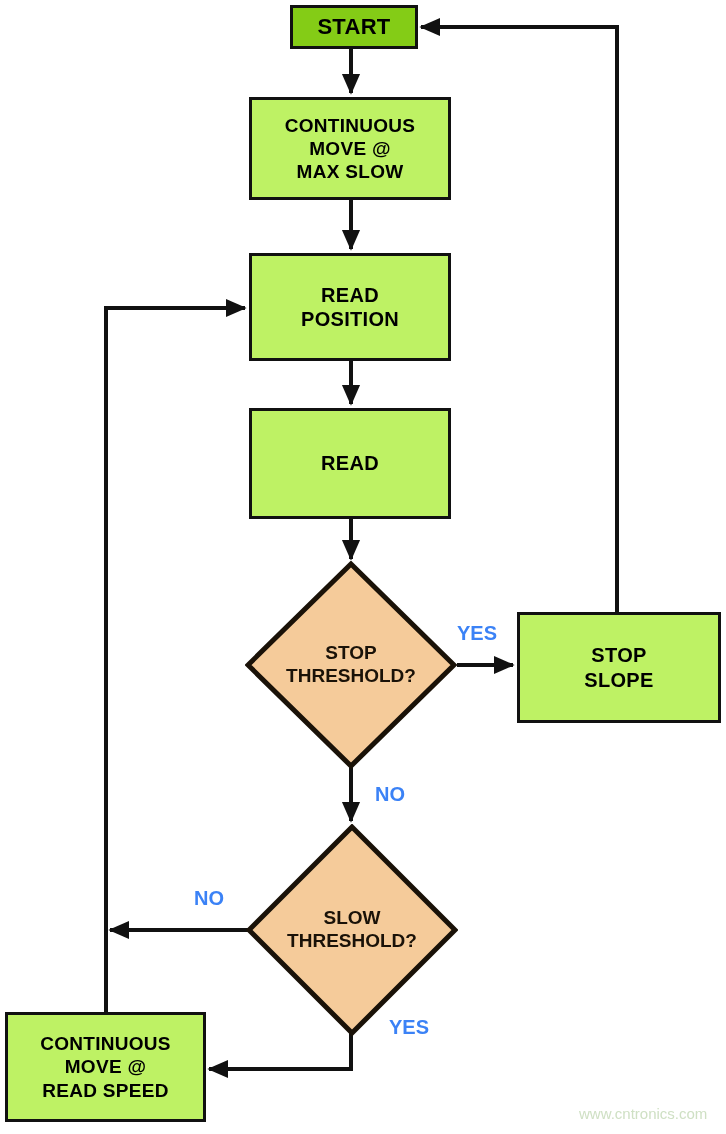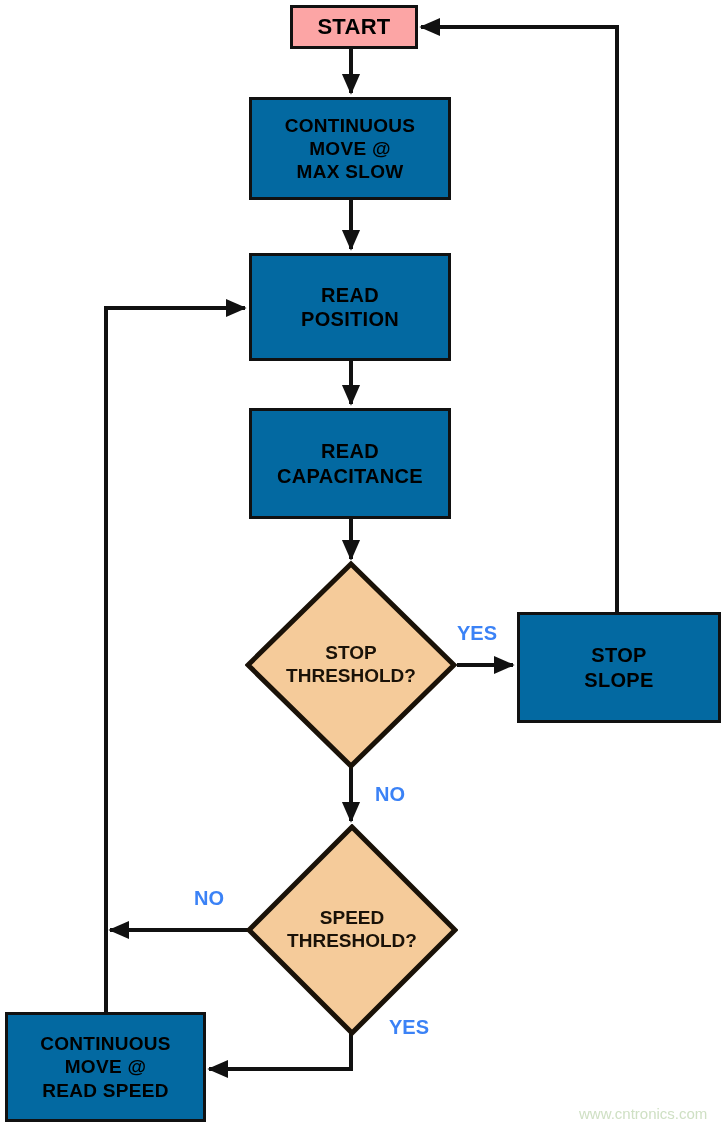--- a/index.html
+++ b/index.html
@@ -32,22 +32,22 @@
     justify-content: center;
     text-align: center;
     font-weight: bold;
     color: #000000;
     letter-spacing: 0.3px;
     line-height: 1.22;
   }
   .box {
     border: 3px solid #111111;
   }
-  .box-green { background: #fca5a5; }
-  .box-blue  { background: #0369a1; }
+  .box-green { background: #84cc16; }
+  .box-blue  { background: #bef264; }
   .diamond-wrap {
     position: absolute;
   }
   .diamond-label {
     position: absolute;
     left: 0;
     top: 0;
     width: 100%;
     height: 100%;
     display: flex;
@@ -125,21 +125,20 @@
   <div class="node box box-blue" style="left:249px; top:253px; width:202px; height:108px; font-size:20px;">
     <div>
       <div>READ</div>
       <div>POSITION</div>
     </div>
   </div>
 
   <div class="node box box-blue" style="left:249px; top:408px; width:202px; height:111px; font-size:20px;">
     <div>
       <div>READ</div>
-      <div>CAPACITANCE</div>
     </div>
   </div>
 
   <div class="diamond-wrap" style="left:245px; top:561px; width:212px; height:208px;">
     <svg width="212" height="208" viewBox="0 0 212 208" xmlns="http://www.w3.org/2000/svg">
       <polygon points="106,3 209,104 106,205 3,104" fill="#f5cb9a" stroke="#1a1208" stroke-width="5"></polygon>
     </svg>
     <div class="diamond-label" style="font-size:19px;">
       <div>
         <div>STOP</div>
@@ -154,21 +153,21 @@
       <div>SLOPE</div>
     </div>
   </div>
 
   <div class="diamond-wrap" style="left:246px; top:824px; width:212px; height:212px;">
     <svg width="212" height="212" viewBox="0 0 212 212" xmlns="http://www.w3.org/2000/svg">
       <polygon points="106,3 209,106 106,209 3,106" fill="#f5cb9a" stroke="#1a1208" stroke-width="5"></polygon>
     </svg>
     <div class="diamond-label" style="font-size:19px;">
       <div>
-        <div>SPEED</div>
+        <div>SLOW</div>
         <div>THRESHOLD?</div>
       </div>
     </div>
   </div>
 
   <div class="node box box-blue" style="left:5px; top:1012px; width:201px; height:110px; font-size:19px;">
     <div>
       <div>CONTINUOUS</div>
       <div>MOVE @</div>
       <div>READ SPEED</div>

